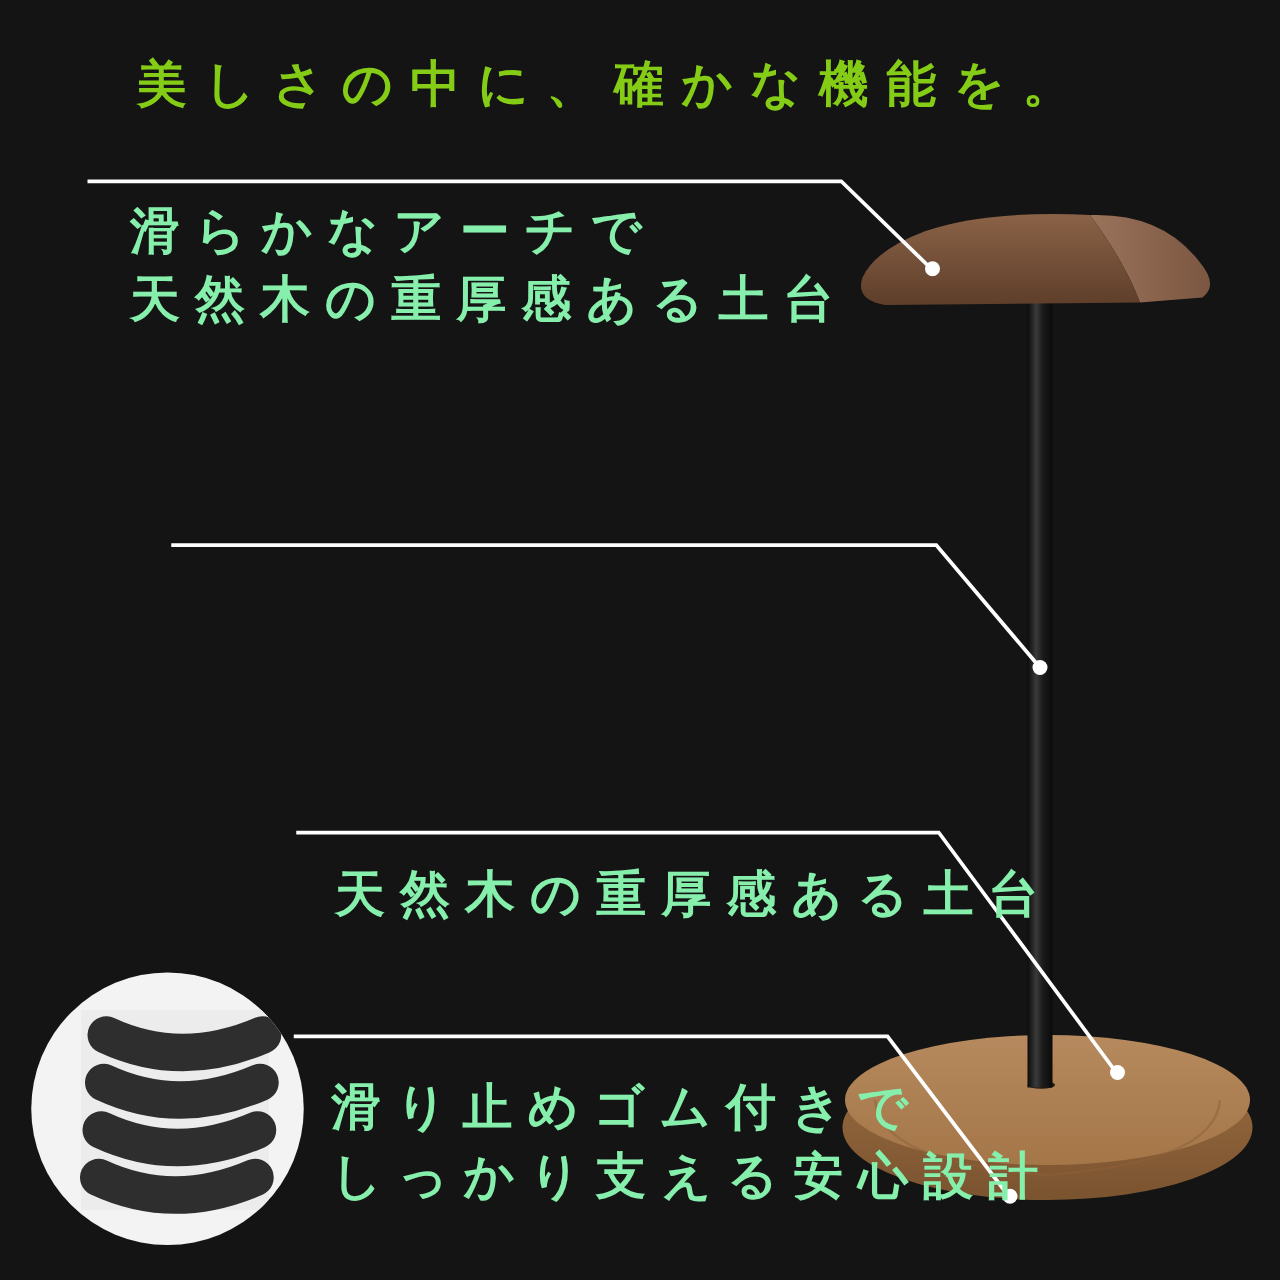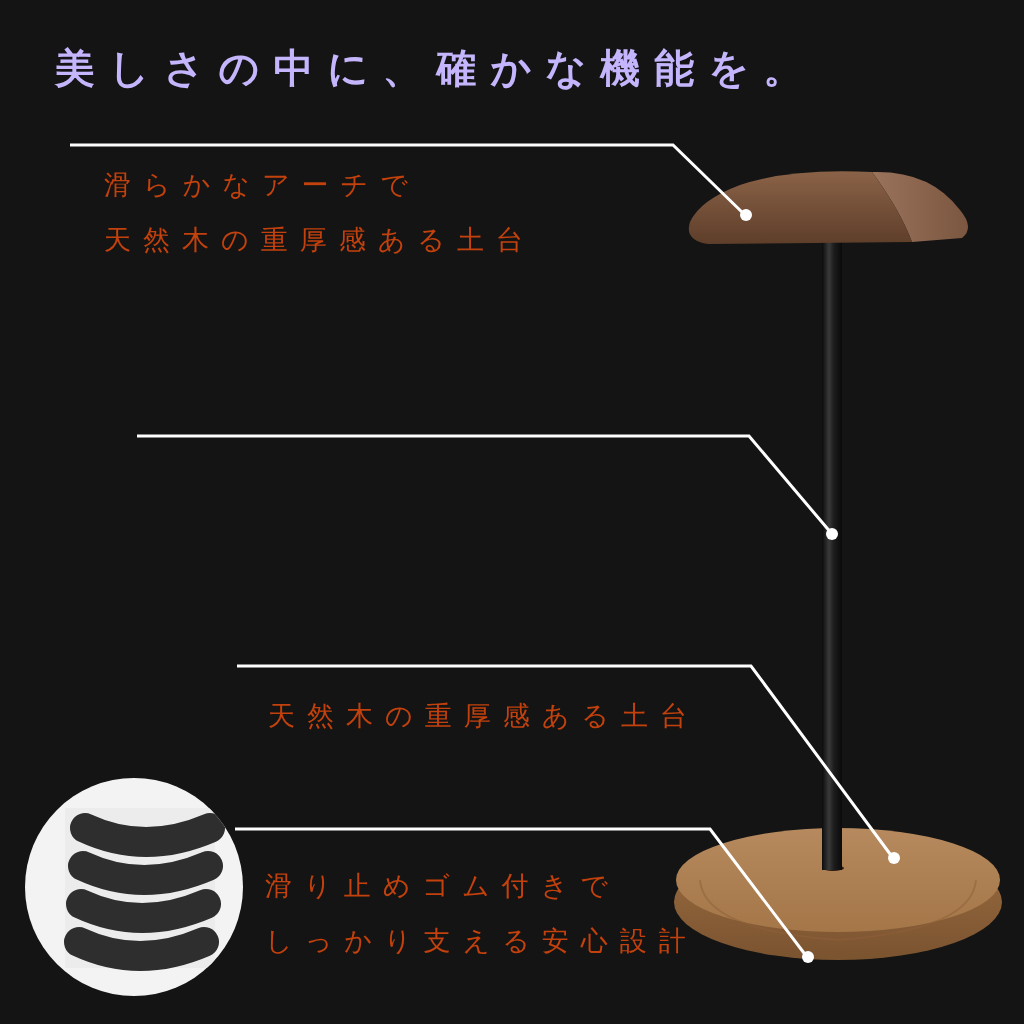--- a/index.html
+++ b/index.html
@@ -4,28 +4,28 @@
   <style>
     html, body { margin: 0; padding: 0; }
     body {
       width: 1024px; height: 1024px; overflow: hidden;
       background: #141414;
       position: relative;
       font-family: "DejaVu Serif", "Liberation Serif", serif;
     }
     .title {
       position: absolute; left: 0; top: 38px; width: 872px;
-      text-align: center; color: #c4b5fd;
+      text-align: right; color: #84cc16;
       font-size: 40px; letter-spacing: 14px; font-weight: bold;
       line-height: 60px;
     }
     .caption {
-      position: absolute; color: #c2410c;
-      font-size: 27px; letter-spacing: 12px; line-height: 55px;
-      font-weight: normal;
+      position: absolute; color: #86efac;
+      font-size: 40px; letter-spacing: 12px; line-height: 55px;
+      font-weight: bold;
       white-space: nowrap;
     }
     .caption div { display: block; }
     svg.overlay { position: absolute; left: 0; top: 0; }
     .pads {
       position: absolute; left: 25px; top: 778px;
       width: 218px; height: 218px; border-radius: 50%;
       background: #f3f3f3; overflow: hidden;
     }
   </style>

